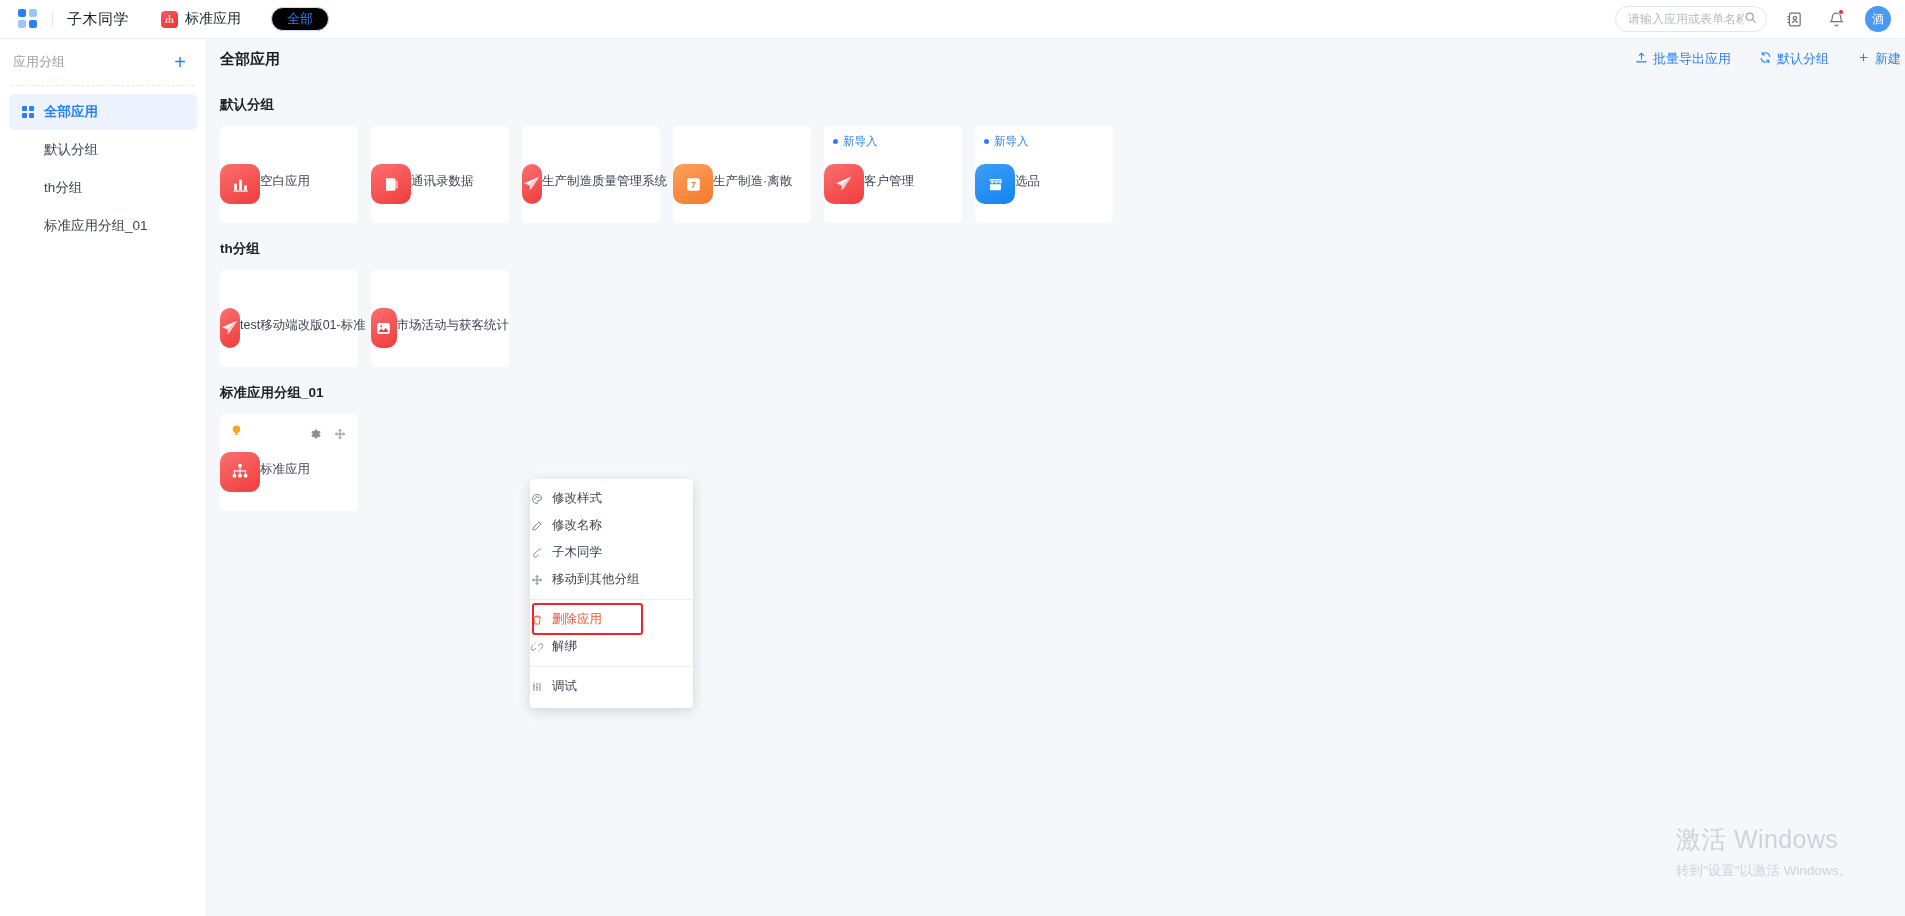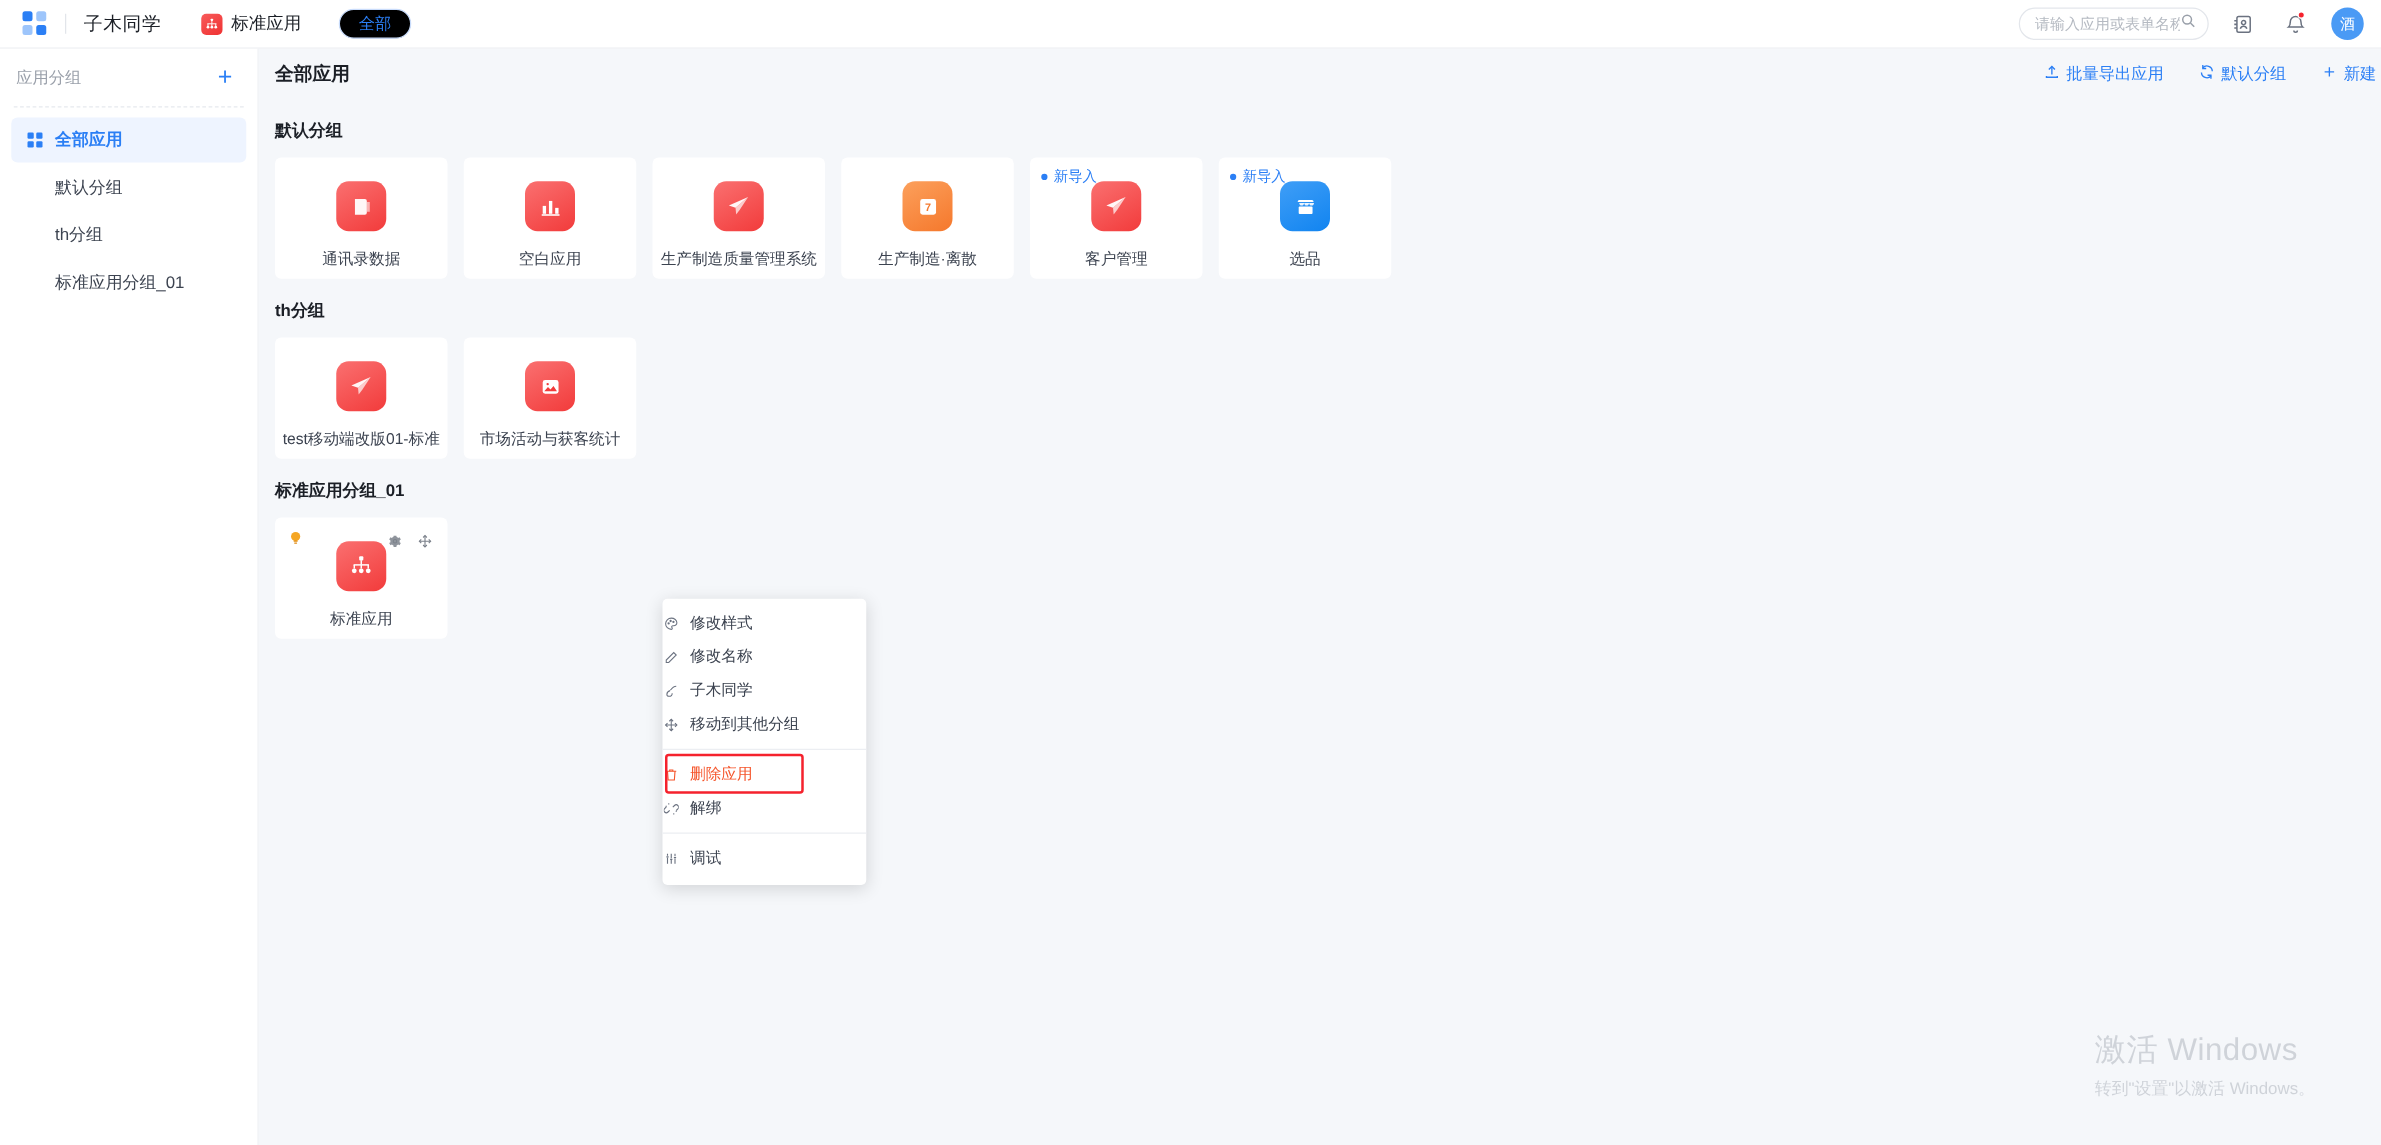--- a/index.html
+++ b/index.html
@@ -128,21 +128,21 @@
   .section-title {
     font-size: 13.5px; font-weight: bold; color: #1b1f26;
     padding-left: 13px; margin-top: 17px; margin-bottom: 12px;
   }
   .cards { display: flex; padding-left: 13px; }
   .card {
     width: 138px; height: 97px;
     background: #ffffff; border-radius: 5px;
     margin-right: 13px;
     position: relative;
-    display: flex; flex-direction: column; align-items: center;
+    display: flex; flex-direction: row; align-items: center;
     cursor: pointer;
   }
   .card-icon {
     width: 40px; height: 40px; border-radius: 10px;
     margin-top: 19px;
     display: flex; align-items: center; justify-content: center;
   }
   .ic-red { background: linear-gradient(150deg,#fa7070,#f23b3b); }
   .ic-orange { background: linear-gradient(150deg,#fca05c,#f5782c); }
   .ic-blue { background: linear-gradient(150deg,#3f9ef7,#1184f0); }
@@ -319,37 +319,37 @@
       </div>
     </div>
   </div>
 
   <div class="section-title">默认分组</div>
   <div class="cards">
 
     <div class="card">
       <div class="card-icon ic-red">
         <svg width="19" height="19" viewBox="0 0 24 24" fill="#fff">
-          <path d="M5 4h10a2 2 0 0 1 2 2v12a2 2 0 0 1-2 2H5z" opacity=".95"></path>
-          <path d="M17 7h3v10h-3z" opacity=".55"></path>
-        </svg>
-      </div>
-      <div class="card-label">通讯录数据</div>
-    </div>
-
-    <div class="card">
-      <div class="card-icon ic-red">
-        <svg width="19" height="19" viewBox="0 0 24 24" fill="#fff">
           <rect x="4" y="11" width="3.4" height="8"></rect>
             <rect x="10.3" y="6" width="3.4" height="13"></rect>
           <rect x="16.6" y="13" width="3.4" height="6"></rect>
             <rect x="3" y="19.4" width="18" height="1.6"></rect>
         </svg>
       </div>
       <div class="card-label">空白应用</div>
+    </div>
+
+    <div class="card">
+      <div class="card-icon ic-red">
+        <svg width="19" height="19" viewBox="0 0 24 24" fill="#fff">
+          <path d="M5 4h10a2 2 0 0 1 2 2v12a2 2 0 0 1-2 2H5z" opacity=".95"></path>
+          <path d="M17 7h3v10h-3z" opacity=".55"></path>
+        </svg>
+      </div>
+      <div class="card-label">通讯录数据</div>
     </div>
 
     <div class="card">
       <div class="card-icon ic-red">
         <svg width="20" height="20" viewBox="0 0 24 24" fill="#fff">
           <path d="M21 3 2.5 11.2l6.4 2.3L21 3z" opacity=".95"></path>
           <path d="M21 3 8.9 13.5l.6 6.3L13 15.4 21 3z" opacity=".7"></path>
         </svg>
       </div>
       <div class="card-label">生产制造质量管理系统</div>

